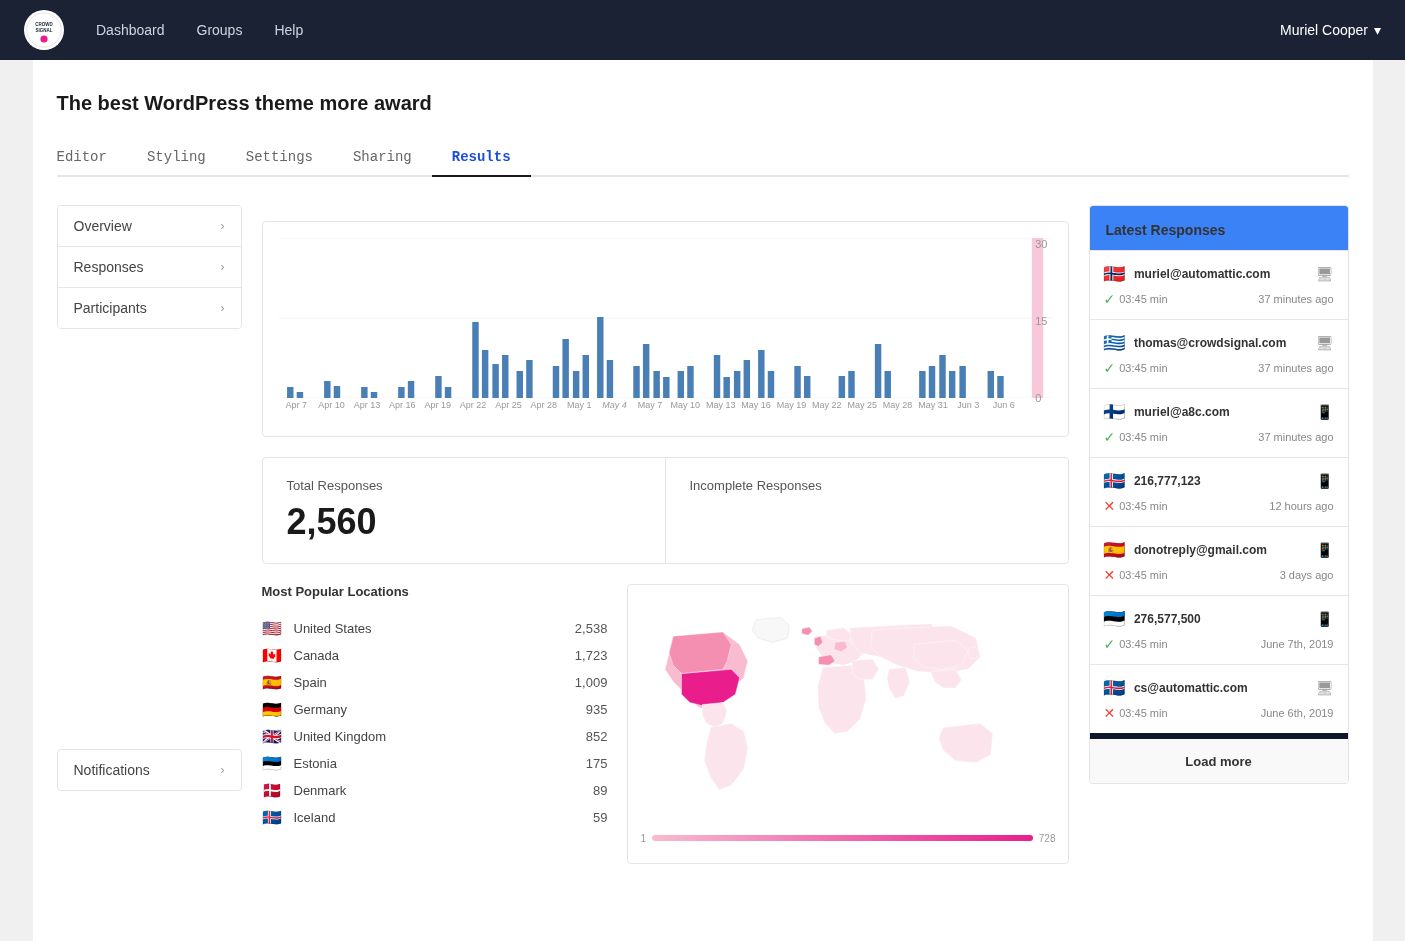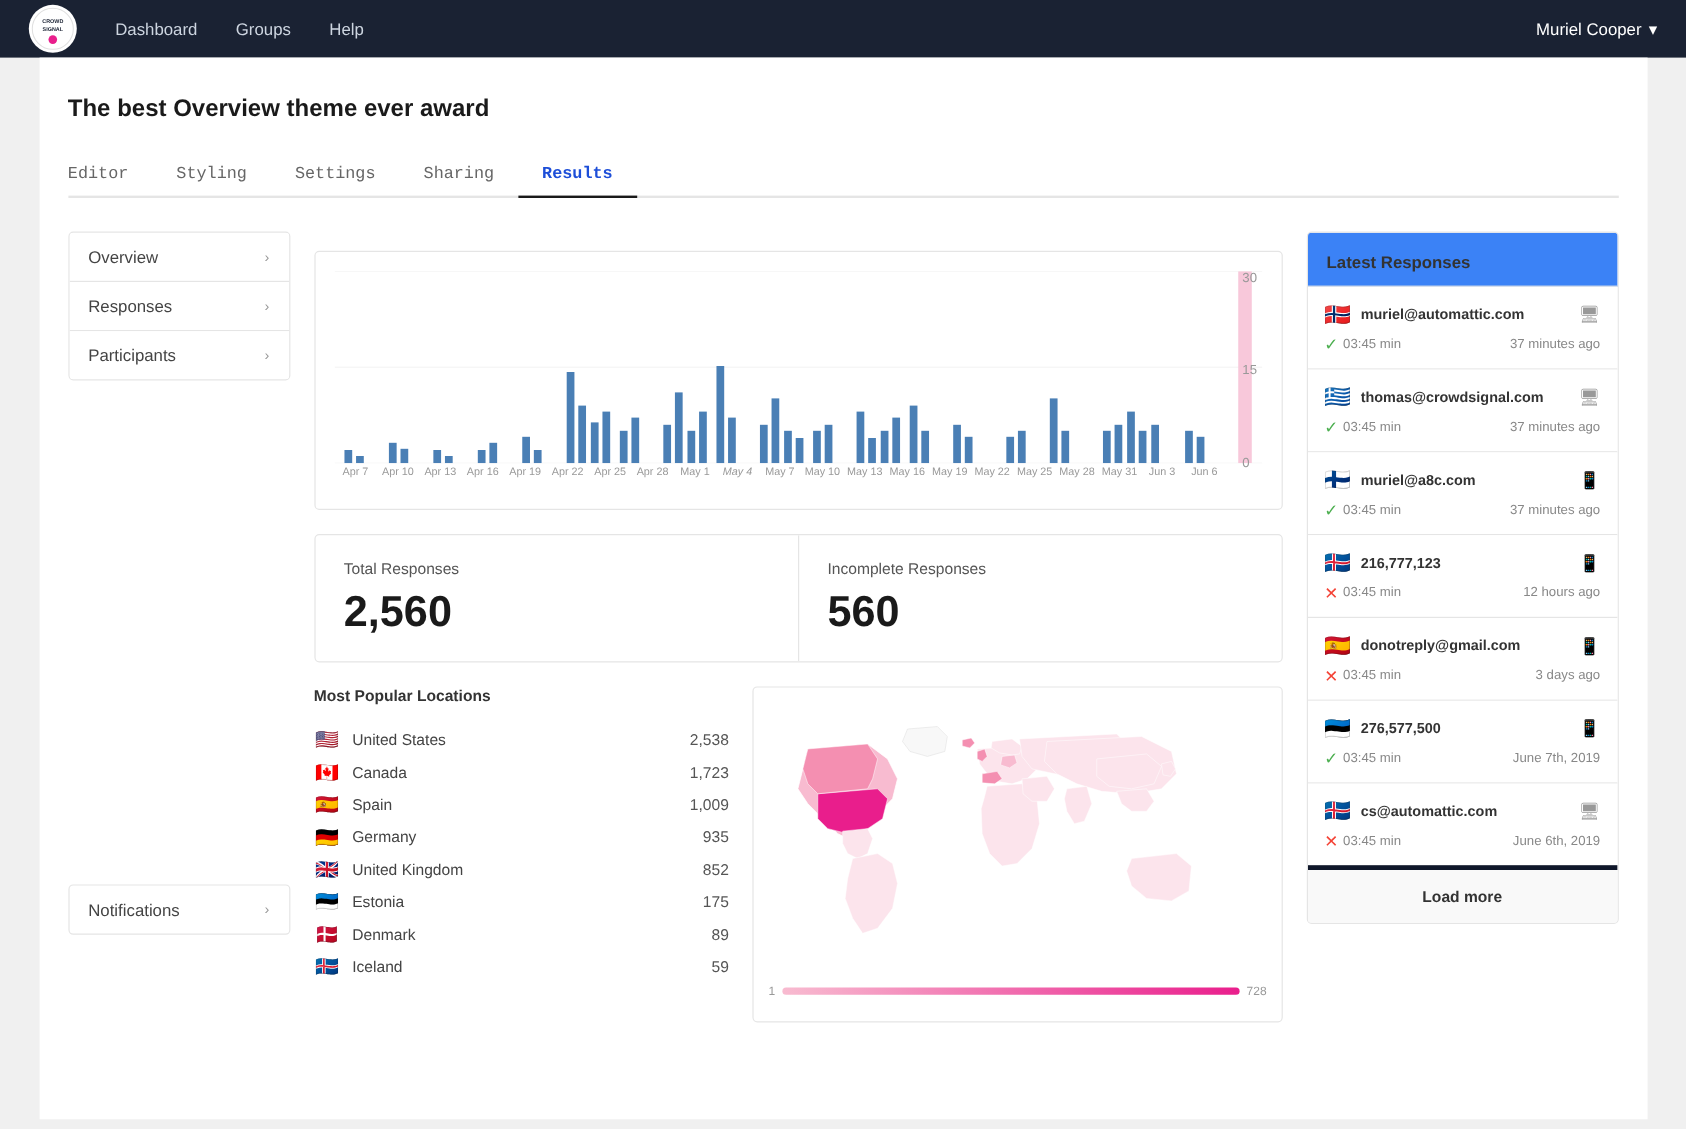--- a/index.html
+++ b/index.html
@@ -1,19 +1,19 @@
 <!DOCTYPE html>
 <html><head>
   <meta charset="utf-8">
   <style>
     * { box-sizing: border-box; margin: 0; padding: 0; }
     body { font-family: -apple-system, BlinkMacSystemFont, 'Segoe UI', sans-serif; background: #f0f0f0; color: #333; font-size: 14px; }
 
     
-    .navbar { background: #1a2233; display: flex; align-items: center; padding: 0 24px; height: 48px; }
+    .navbar { background: #1a2233; display: flex; align-items: center; padding: 0 24px; height: 60px; }
     .navbar-logo { width: 40px; height: 40px; border-radius: 50%; background: #fff; display: flex; align-items: center; justify-content: center; margin-right: 32px; overflow: hidden; }
     .navbar-logo svg { width: 36px; height: 36px; }
     .navbar-links { display: flex; gap: 32px; flex: 1; }
     .navbar-links a { color: #cdd5e0; text-decoration: none; font-size: 14px; font-weight: 500; }
     .navbar-user { color: #cdd5e0; font-size: 14px; display: flex; align-items: center; gap: 6px; cursor: pointer; }
     .navbar-user span { color: #fff; }
 
     
     .page { max-width: 1340px; margin: 0 auto; padding: 32px 24px; background: #fff; min-height: calc(941px - 56px); }
     .page-title { font-size: 20px; font-weight: 700; color: #1a1a1a; margin-bottom: 24px; }
@@ -66,21 +66,21 @@
     .response-item { padding: 12px 14px; border-bottom: 1px solid #e5e5e5; background: #fff; }
     .response-item:last-child { border-bottom: none; }
     .response-header { display: flex; align-items: center; gap: 8px; margin-bottom: 6px; }
     .response-flag { font-size: 18px; flex-shrink: 0; }
     .response-email { font-size: 12px; font-weight: 600; color: #333; flex: 1; overflow: hidden; text-overflow: ellipsis; white-space: nowrap; }
     .response-device { color: #999; font-size: 14px; }
     .response-footer { display: flex; justify-content: space-between; align-items: center; font-size: 11px; color: #888; }
     .response-status { display: flex; align-items: center; gap: 4px; }
     .status-icon-ok { color: #4caf50; font-size: 14px; }
     .status-icon-fail { color: #f44336; font-size: 14px; }
-    .load-more { padding: 14px; text-align: center; background: #f9f9f9; border-top: 4px solid #0f172a; }
+    .load-more { padding: 14px; text-align: center; background: #f9f9f9; border-top: 6px solid #0f172a; }
     .load-more-btn { font-size: 13px; font-weight: 700; color: #333; cursor: pointer; background: none; border: none; }
 
     
     .world-map { width: 100%; height: 220px; }
 
     .map-bar-container { width: 100%; display: flex; align-items: center; gap: 6px; margin-top: 8px; font-size: 10px; color: #999; }
     .map-bar { height: 6px; background: linear-gradient(to right, #f8bbd0, #e91e8c); border-radius: 3px; flex: 1; }
   </style>
 </head>
 <body>
@@ -99,21 +99,21 @@
     <a href="#">Groups</a>
     <a href="#">Help</a>
   </div>
   <div class="navbar-user">
     <span>Muriel Cooper</span>
     <span>▾</span>
   </div>
 </nav>
 
 <div class="page">
-  <h1 class="page-title">The best Overview theme ever award</h1>
+  <h1 class="page-title">The best WordPress theme more award</h1>
 
   <div class="tabs">
     <div class="tab">Editor</div>
     <div class="tab">Styling</div>
     <div class="tab">Settings</div>
     <div class="tab">Sharing</div>
     <div class="tab active">Results</div>
   </div>
 
   <div class="main-layout">
@@ -234,21 +234,20 @@
         </div>
       </div>
 
       <div class="stats-row">
         <div class="stat-card">
           <div class="stat-label">Total Responses</div>
           <div class="stat-value">2,560</div>
         </div>
         <div class="stat-card">
           <div class="stat-label">Incomplete Responses</div>
-          <div class="stat-value">560</div>
         </div>
       </div>
 
       <div class="bottom-section">
 
         <div class="locations-panel">
           <div class="locations-title">Most Popular Locations</div>
           <div id="locations-list">
               <div class="location-row">
     <span class="flag">🇺🇸</span>

